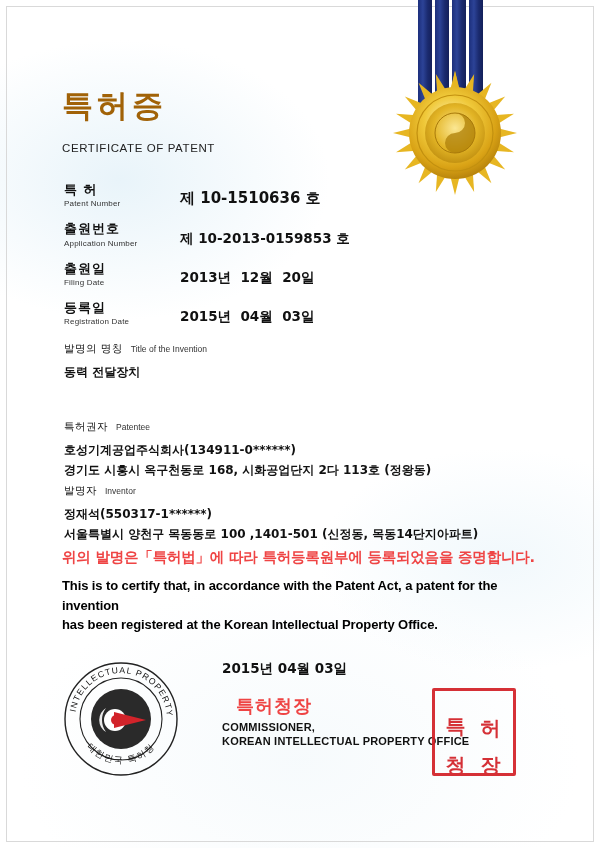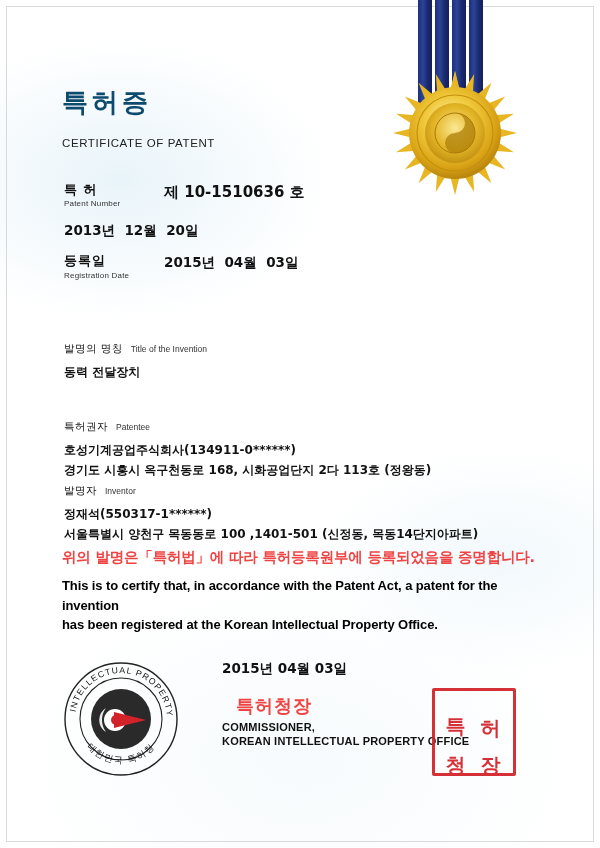--- a/index.html
+++ b/index.html
@@ -60,44 +60,45 @@
   }
 
   
   .title-block {
     position: absolute;
     left: 62px;
     top: 88px;
   }
   .title-ko {
     font-family: "DejaVu Sans", "Liberation Sans", sans-serif;
-    font-size: 26px;
+    font-size: 31px;
     font-weight: bold;
     letter-spacing: 4px;
-    color: #0c4a6e;
+    color: #a16207;
     line-height: 1.1;
   }
   .title-en {
     font-size: 11.5px;
     letter-spacing: 0.6px;
     color: #222;
     margin-top: 20px;
   }
 
   
   .fields {
     position: absolute;
     left: 64px;
     top: 182px;
     width: 420px;
   }
   .field-row {
     display: flex;
-    align-items: flex-start;
+    align-items: flex-end;
     margin-bottom: 13px;
+    gap: 16px;
   }
   .field-label {
     width: 100px;
     flex: 0 0 100px;
   }
   .field-label .ko {
     font-family: "DejaVu Sans", "Liberation Sans", sans-serif;
     font-size: 13px;
     font-weight: bold;
     color: #111;
@@ -318,22 +319,33 @@
 
   <div class="fields">
     <div class="field-row big">
       <div class="field-label">
         <span class="ko">특 허</span>
         <span class="en">Patent Number</span>
       </div>
       <div class="field-value">제 10-1510636 호</div>
     </div>
 
-
     <div class="field-row">
+      <div class="field-label">
+        <span class="ko">출원번호</span>
+        <span class="en">Application Number</span>
+      </div>
+      <div class="field-value">제 10-2013-0159853 호</div>
+    </div>
+
+    <div class="field-row">
+      <div class="field-label">
+        <span class="ko">출원일</span>
+        <span class="en">Filing Date</span>
+      </div>
       <div class="field-value">2013년  12월  20일</div>
     </div>
 
     <div class="field-row">
       <div class="field-label">
         <span class="ko">등록일</span>
         <span class="en">Registration Date</span>
       </div>
       <div class="field-value">2015년  04월  03일</div>
     </div>

